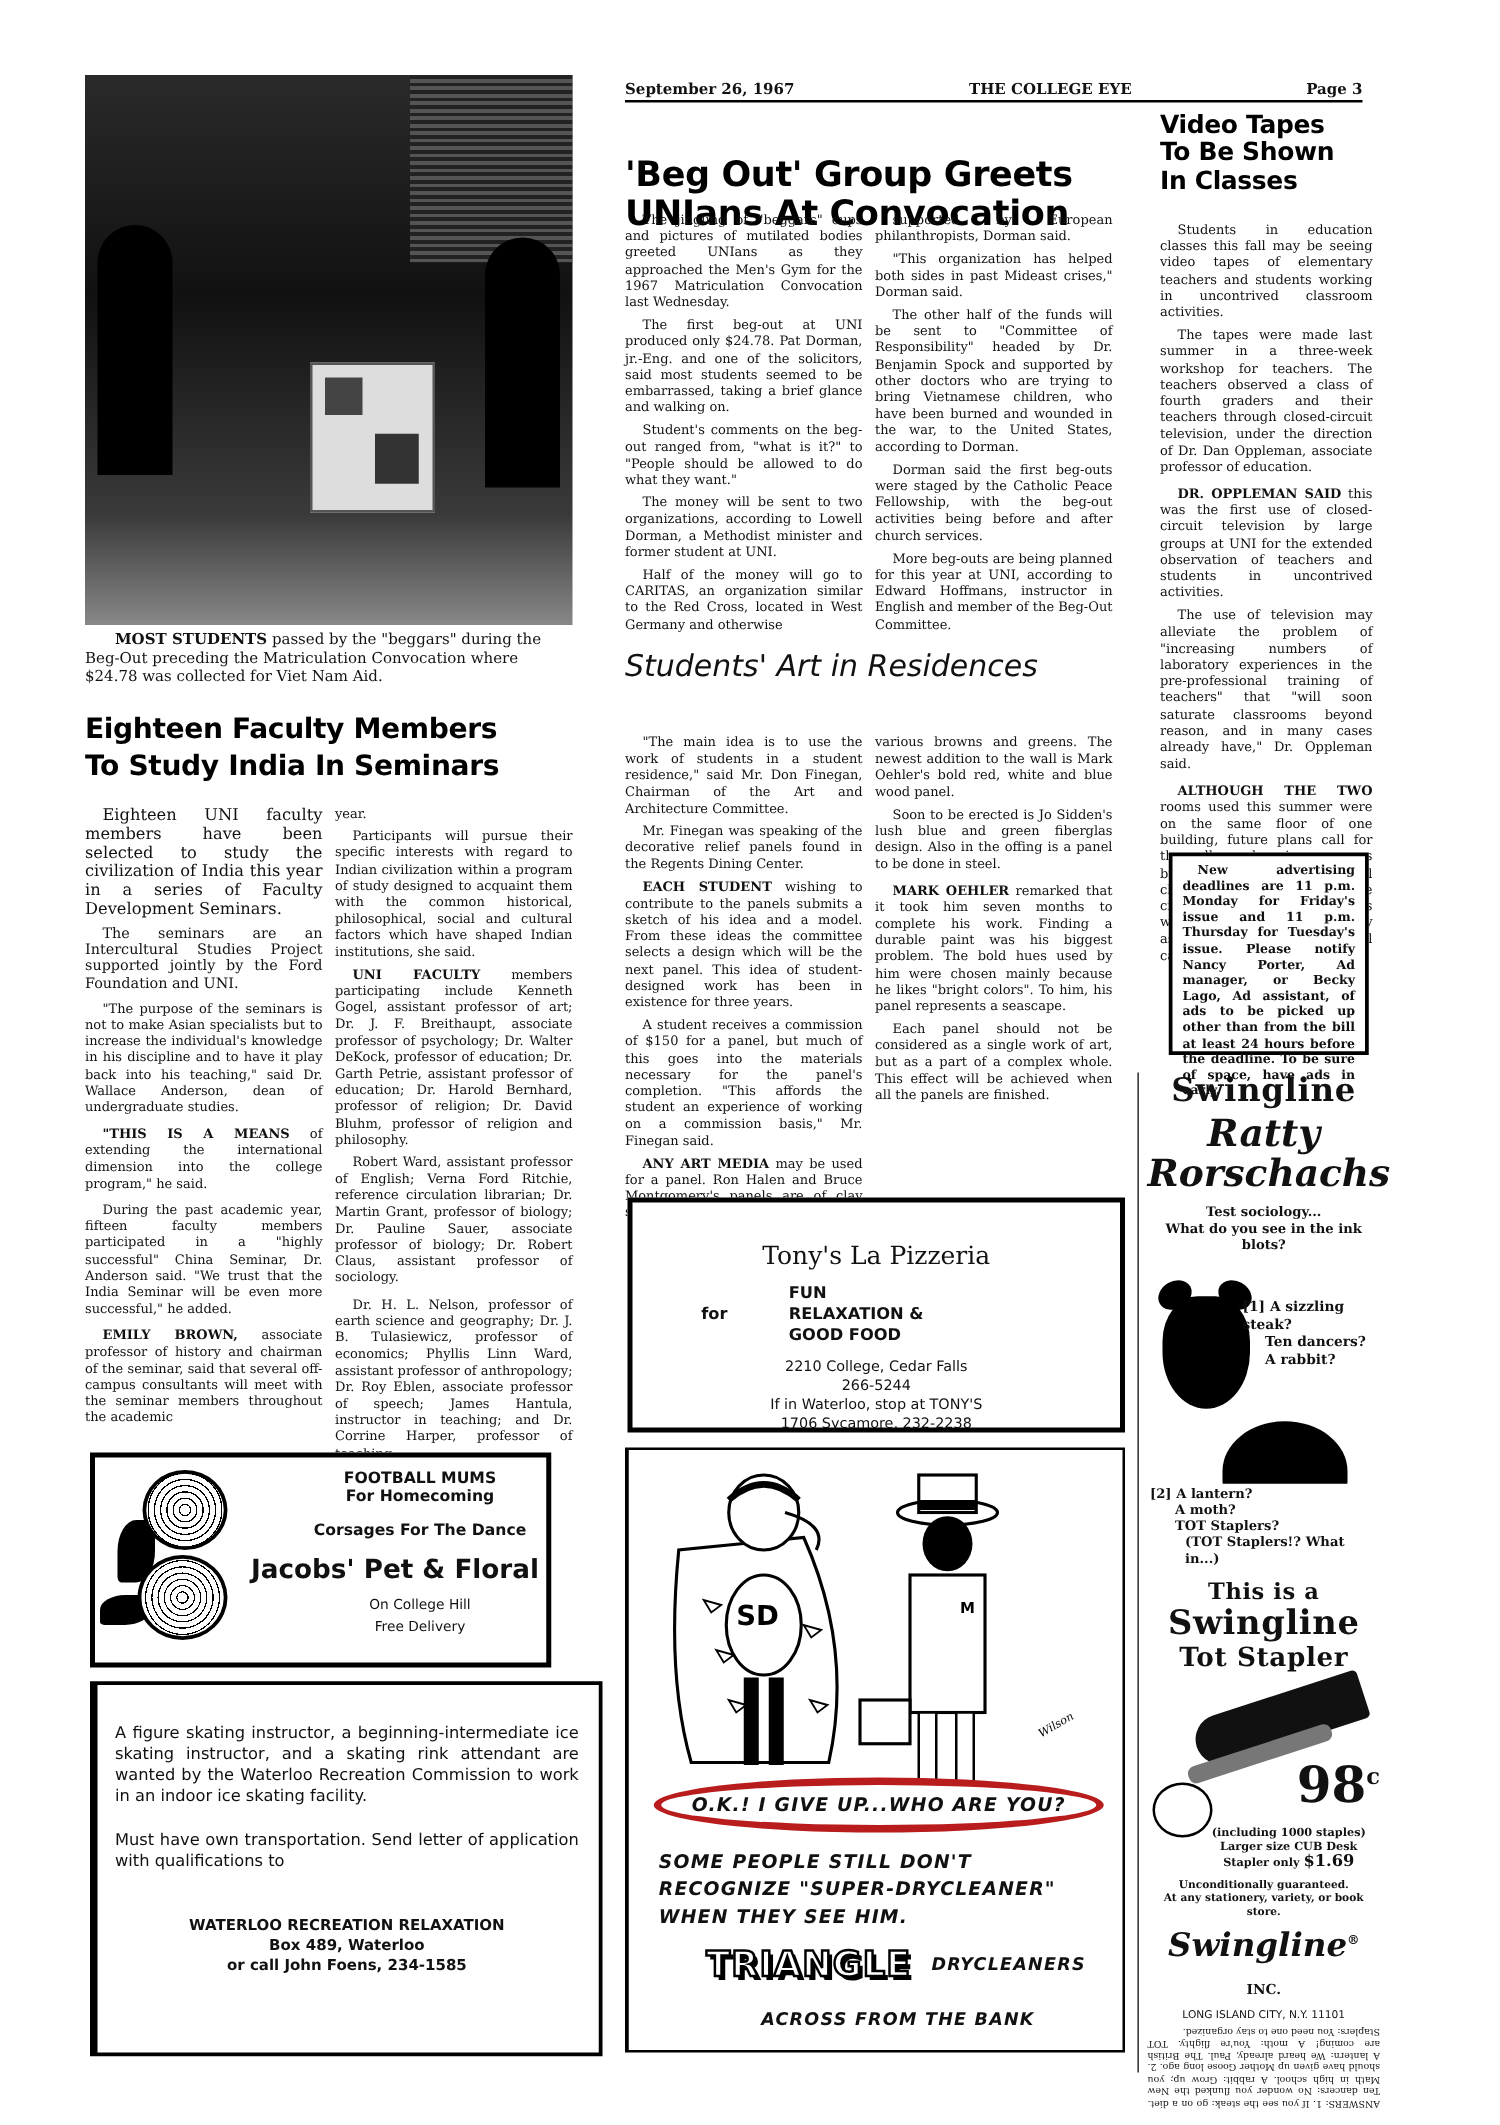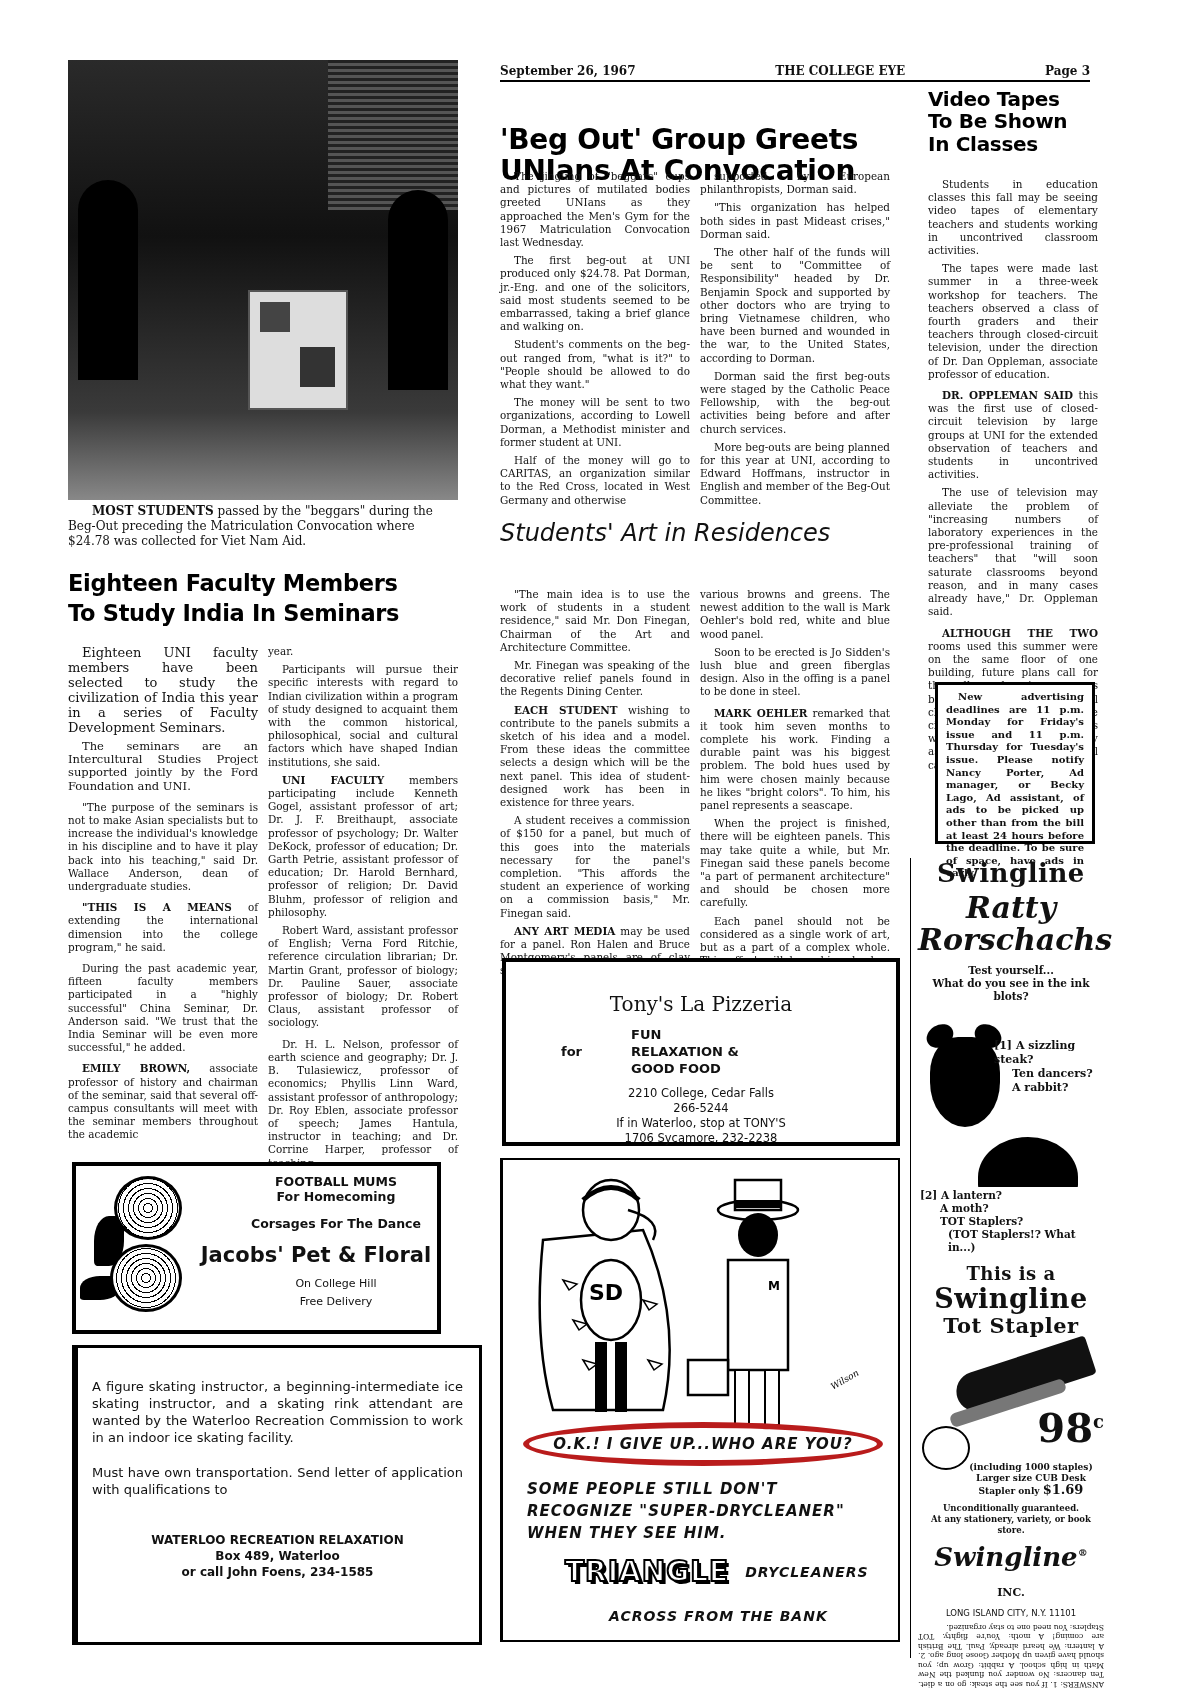--- a/index.html
+++ b/index.html
@@ -115,21 +115,20 @@
   <p><span>"The main idea is to use the work of students in a student residence," said Mr. Don Finegan, Chairman of the Art and Architecture Committee.</span></p>
   <p><span>Mr. Finegan was speaking of the decorative relief panels found in the Regents Dining Center.</span></p>
   <p><b>EACH STUDENT</b><span> wishing to contribute to the panels submits a sketch of his idea and a model. From these ideas the committee selects a design which will be the next panel. This idea of student-designed work has been in existence for three years.</span></p>
   <p><span>A student receives a commission of $150 for a panel, but much of this goes into the materials necessary for the panel's completion. "This affords the student an experience of working on a commission basis," Mr. Finegan said.</span></p>
   <p><b>ANY ART MEDIA</b><span> may be used for a panel. Ron Halen and Bruce Montgomery's panels are of clay stoneware and are both done in</span></p>
 </div>
 <div class="abs body-text" style="left:700px; top:588px; width:190px;">
   <p style="text-indent:0;"><span>various browns and greens. The newest addition to the wall is Mark Oehler's bold red, white and blue wood panel.</span></p>
   <p><span>Soon to be erected is Jo Sidden's lush blue and green fiberglas design. Also in the offing is a panel to be done in steel.</span></p>
   <p style="margin-top:8px;"><b>MARK OEHLER</b><span> remarked that it took him seven months to complete his work. Finding a durable paint was his biggest problem. The bold hues used by him were chosen mainly because he likes "bright colors". To him, his panel represents a seascape.</span></p>
-  <p><span>When the project is finished, there will be eighteen panels. This may take quite a while, but Mr. Finegan said these panels become "a part of permanent architecture" and should be chosen more carefully.</span></p>
   <p><span>Each panel should not be considered as a single work of art, but as a part of a complex whole. This effect will be achieved when all the panels are finished.</span></p>
 </div>
 
 <div class="abs adbox" style="left:502px; top:958px; width:398px; height:188px;">
   <div class="center" style="font-family:'DejaVu Serif',serif; font-size:20px; margin-top:30px;">Tony's La Pizzeria</div>
   <div style="position:relative; height:60px; margin-top:10px;">
     <span class="sans" style="position:absolute; left:55px; top:18px; font-weight:bold; font-size:13px;">for</span>
     <div class="sans" style="position:absolute; left:125px; top:0; font-weight:bold; font-size:13px; line-height:17px;">
       <div>FUN</div>
       <div>RELAXATION &amp;</div>
@@ -215,21 +214,21 @@
 </div>
 
 <div class="abs" style="left:918px; top:858px; width:186px; height:840px;">
   <div class="rule-vert" style="left:-8px; top:0; height:800px;"></div>
   <div class="swingline-title center" style="font-size:26px; font-family:'DejaVu Serif',serif;">Swingline</div>
   <div class="center" style="font-family:'DejaVu Serif',serif; font-style:italic; font-weight:bold; font-size:30px; line-height:32px; margin-top:4px;">
     <div>Ratty</div>
     <div>Rorschachs</div>
   </div>
   <div class="center" style="font-family:'DejaVu Serif',serif; font-size:10.5px; font-weight:bold; margin-top:8px; line-height:13px;">
-    <div>Test yourself...</div>
+    <div>Test sociology...</div>
     <div>What do you see in the ink blots?</div>
   </div>
   <div style="position:relative; height:120px; margin-top:14px;">
     <div class="inkblot" style="left:12px; top:20px; width:70px; height:90px; border-radius:40% 40% 50% 50%;"></div>
     <div class="inkblot" style="left:8px; top:8px; width:28px; height:22px; border-radius:50%; transform:rotate(-30deg);"></div>
     <div class="inkblot" style="left:56px; top:8px; width:28px; height:22px; border-radius:50%; transform:rotate(30deg);"></div>
     <div style="position:absolute; left:76px; top:22px; font-family:'DejaVu Serif',serif; font-weight:bold; font-size:11px; line-height:14px;">
       <div><span>[1]</span> <span>A sizzling steak?</span></div>
       <div style="padding-left:18px;">Ten dancers?</div>
       <div style="padding-left:18px;">A rabbit?</div>

